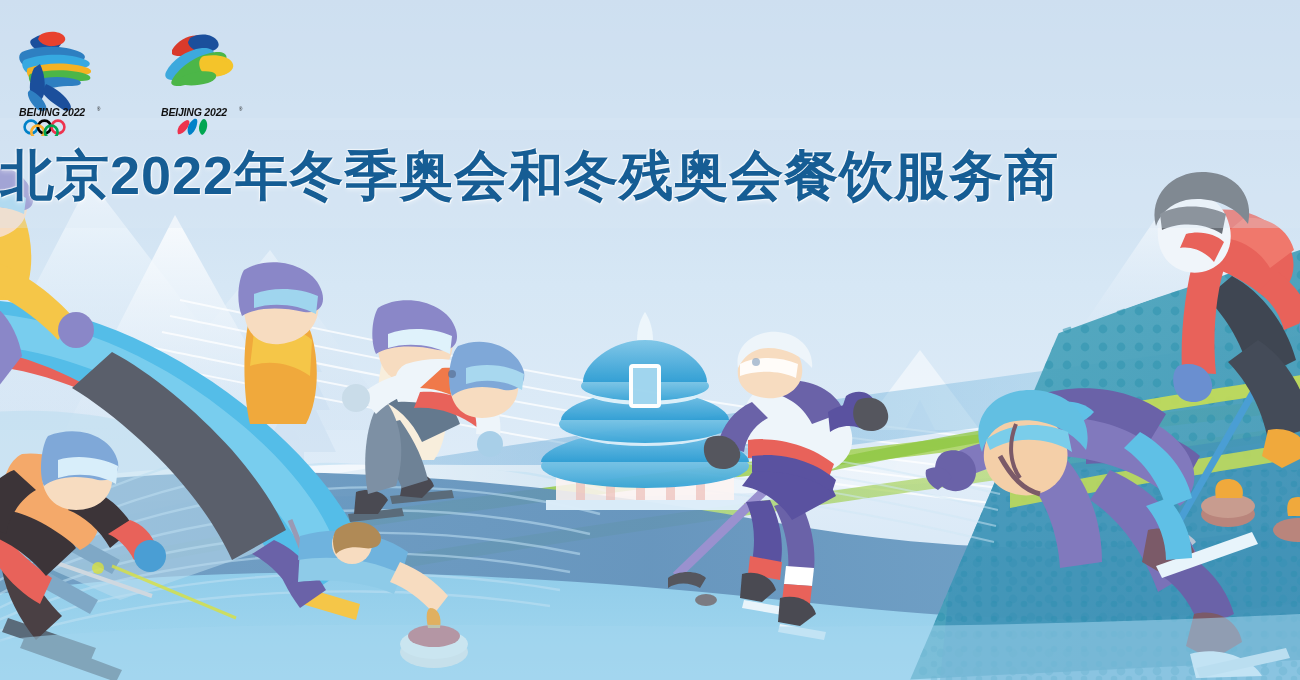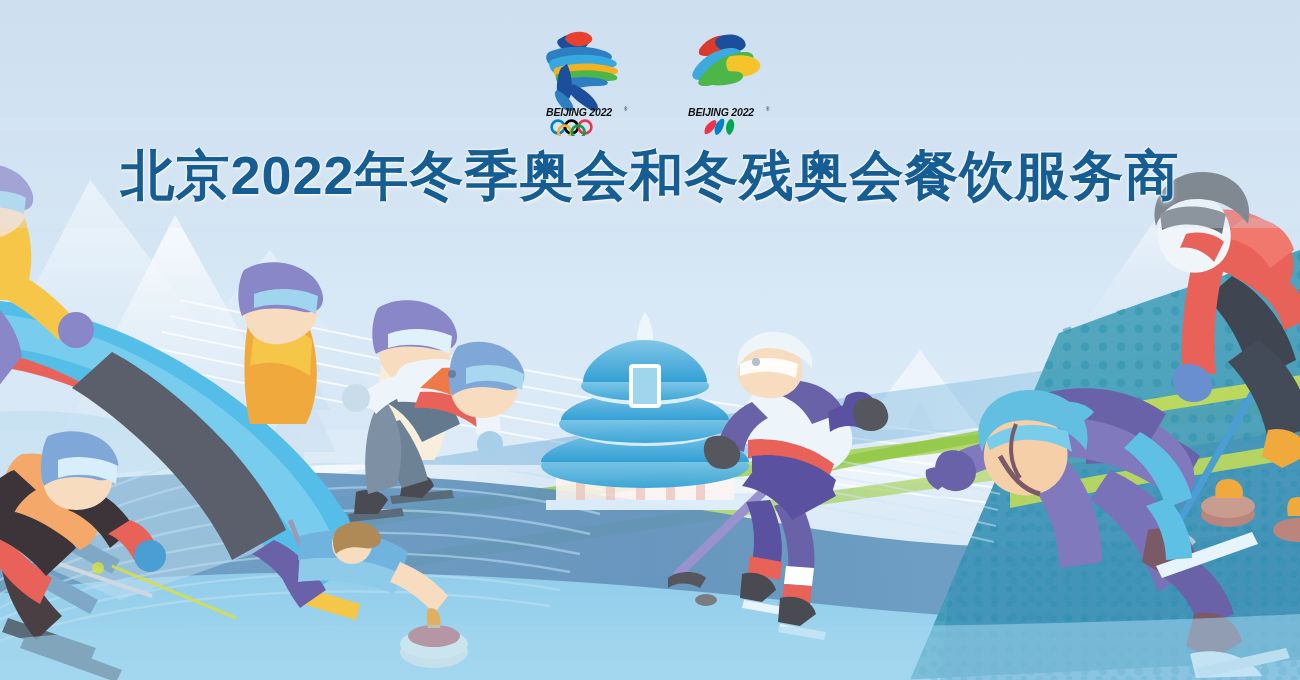--- a/index.html
+++ b/index.html
@@ -13,30 +13,30 @@
     width:1300px; height:680px;
     overflow:hidden;
     background:linear-gradient(180deg,#c8dbee 0%, #d5e6f4 45%, #dceaf7 70%, #cfe4f4 100%);
   }
   .layer { position:absolute; inset:0; }
   .svgfill { position:absolute; inset:0; width:1300px; height:680px; display:block; }
 
   
   #logo-row {
     position:absolute; left:0; top:28px; width:1300px;
-    display:flex; justify-content:center; align-items:flex-start; gap:38px;
+    display:flex; align-items:flex-start; gap:38px;
     z-index:40;
   }
   .emblem { width:104px; }
   .emblem svg { display:block; width:104px; height:auto; }
 
   
   #page-title {
     position:absolute; left:0; top:144px; width:1300px;
-    text-align:center;
+    text-align:left;
     z-index:45;
     font-family:"Liberation Sans", sans-serif;
     font-weight:bold;
     font-size:54px;
     letter-spacing:1px;
     line-height:62px;
     color:#165d94;
     white-space:nowrap;
     text-shadow:
       0 0 2px rgba(255,255,255,.85),

